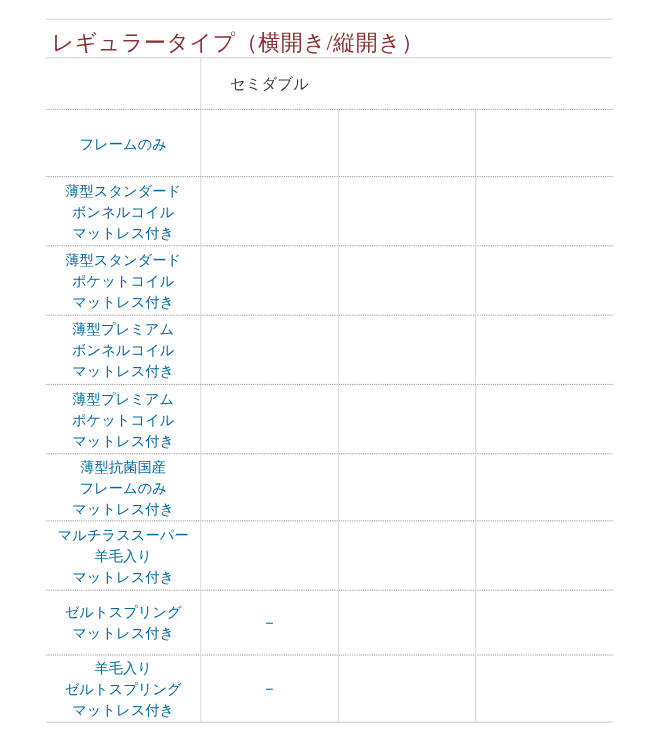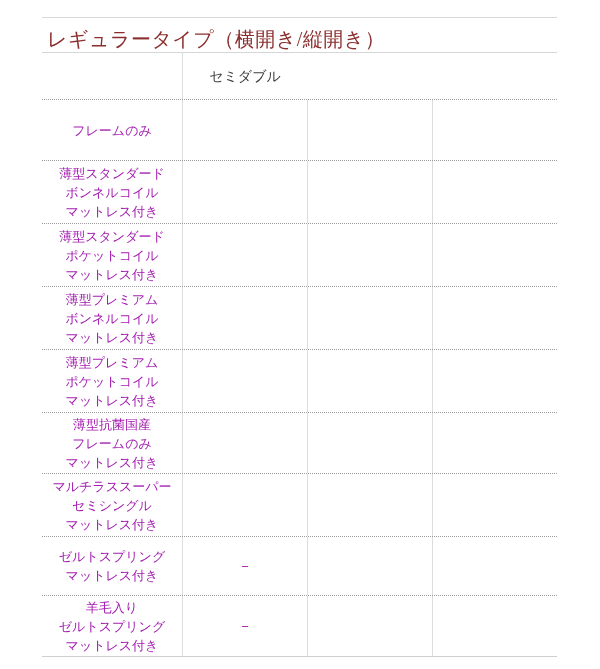--- a/index.html
+++ b/index.html
@@ -56,21 +56,21 @@
     border-top: 1px dotted #9c9c9c;
   }
   .cell {
     box-sizing: border-box;
     display: flex;
     align-items: center;
     justify-content: center;
     text-align: center;
     font-size: 13px;
     line-height: 19px;
-    color: #a21caf;
+    color: #0369a1;
     white-space: pre-line;
   }
   .cell.label {
     width: 140px;
   }
   .cell.val {
     width: 125px;
     border-left: 1px solid #dcdcdc;
   }
   .row.header { height: 46px; }
@@ -142,21 +142,21 @@
       <div class="cell label">薄型抗菌国産
 フレームのみ
 マットレス付き</div>
       <div class="cell val"></div>
       <div class="cell val"></div>
       <div class="cell val"></div>
     </div>
 
     <div class="row h62">
       <div class="cell label">マルチラススーパー
-セミシングル
+羊毛入り
 マットレス付き</div>
       <div class="cell val"></div>
       <div class="cell val"></div>
       <div class="cell val"></div>
     </div>
 
     <div class="row h58">
       <div class="cell label">ゼルトスプリング
 マットレス付き</div>
       <div class="cell val">−</div>

